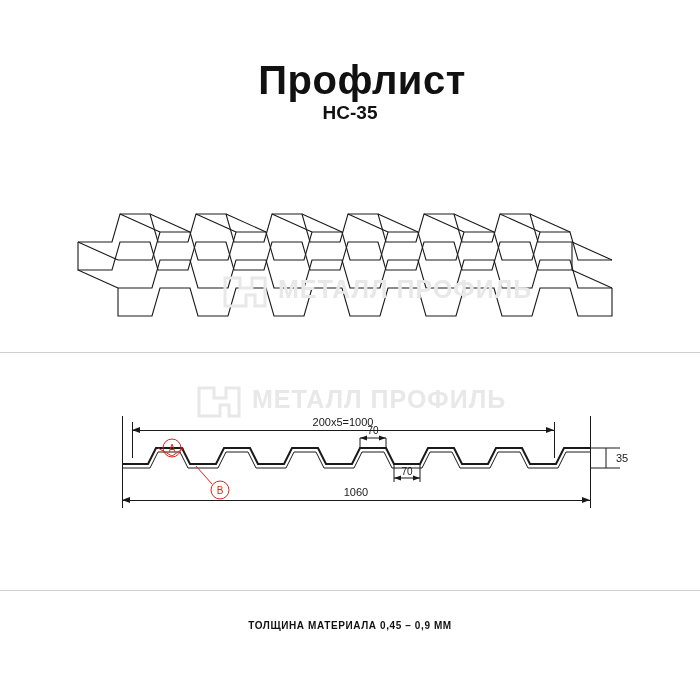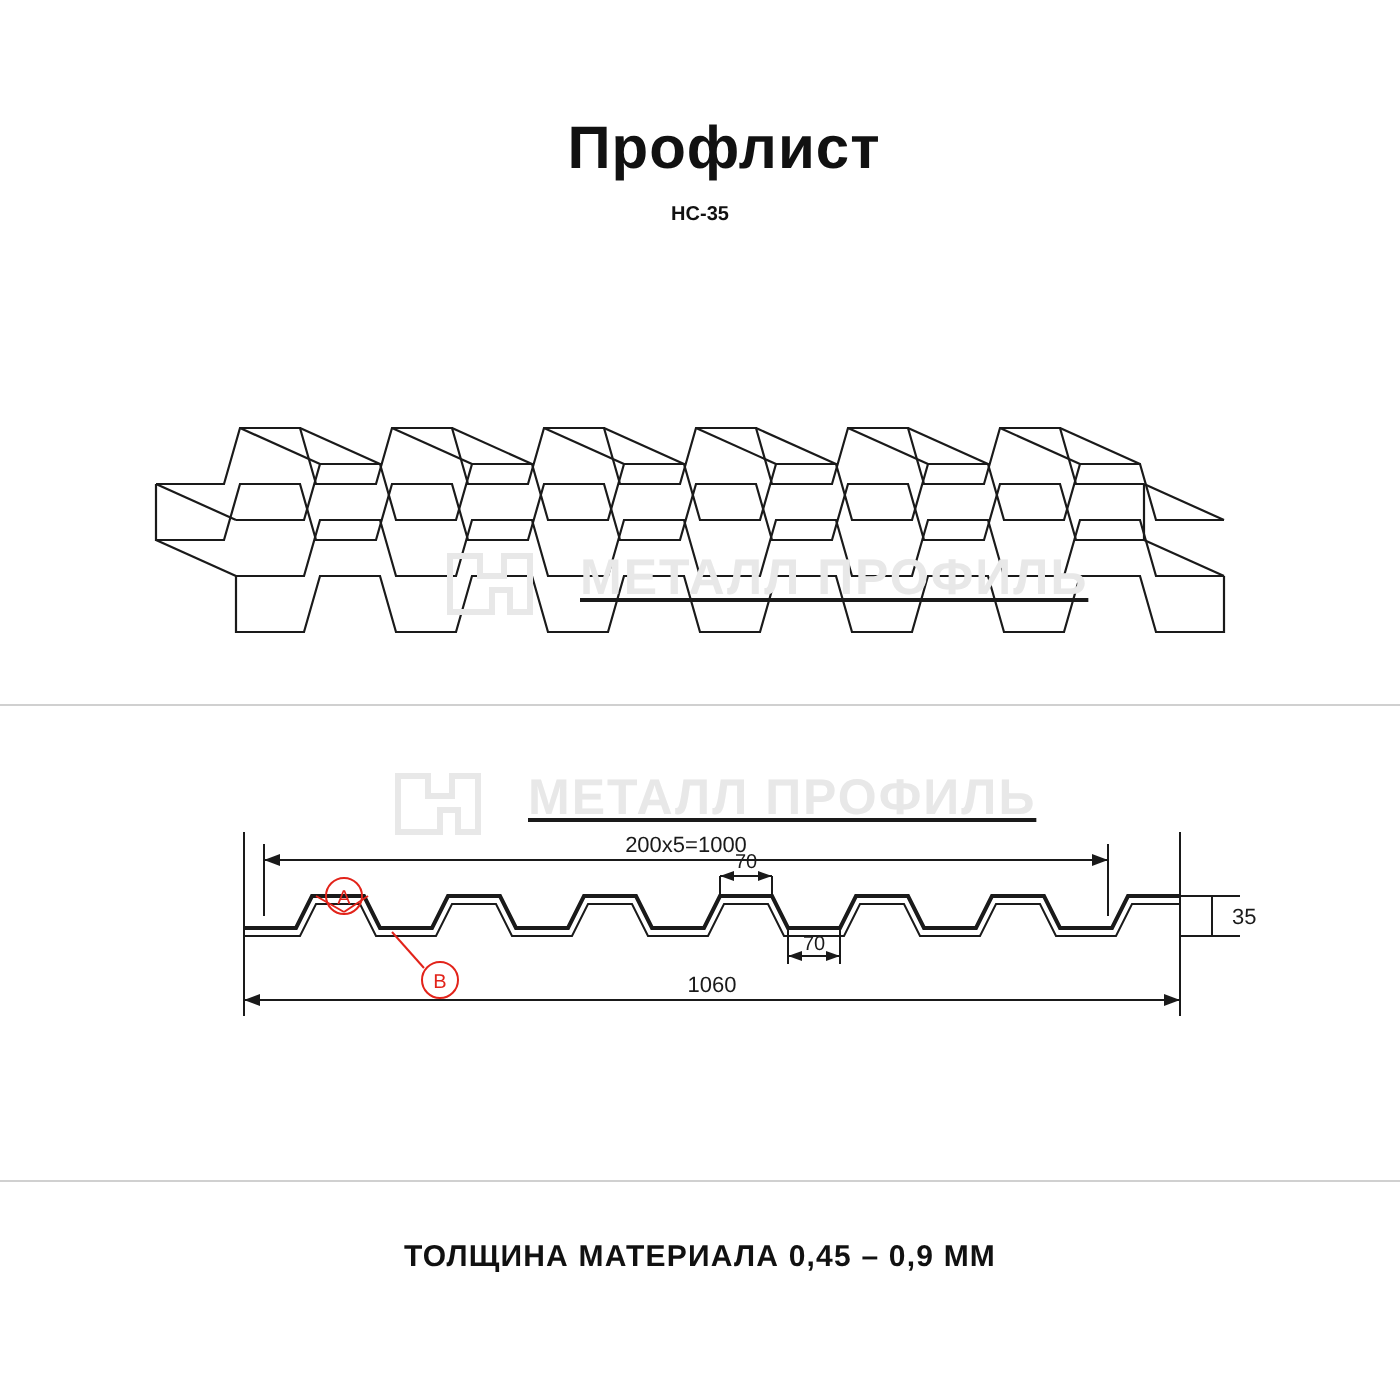--- a/index.html
+++ b/index.html
@@ -18,33 +18,33 @@
   .page {
     position: absolute;
     inset: 0;
   }
   .title {
     position: absolute;
     top: 58px;
     left: 0;
     right: 0;
     text-align: center;
-    font-size: 30px;
+    font-size: 40px;
     font-weight: bold;
     letter-spacing: 0.5px;
     color: #111111;
     margin-left: 24px;
   }
   .subtitle {
     position: absolute;
     top: 102px;
     left: 0;
     right: 0;
     text-align: center;
-    font-size: 10px;
+    font-size: 19px;
     font-weight: bold;
     color: #111111;
   }
   .divider {
     position: absolute;
     left: 0;
     right: 0;
     height: 1px;
     background: #d0d0d0;
   }
@@ -63,35 +63,34 @@
     left: 60px;
     width: 600px;
     height: 140px;
   }
   .footer-note {
     position: absolute;
     top: 620px;
     left: 0;
     right: 0;
     text-align: center;
-    font-size: 15px;
+    font-size: 10px;
     font-weight: bold;
     letter-spacing: 0.6px;
     color: #111111;
   }
   
   .wm {
     position: absolute;
     display: flex;
     align-items: center;
-    gap: 22px;
+    gap: 10px;
     opacity: 1;
     pointer-events: none;
     user-select: none;
-    text-decoration: underline;
   }
   .wm .wm-text {
     font-size: 25px;
     font-weight: bold;
     letter-spacing: 1px;
     color: #e8e8e8;
     white-space: nowrap;
   }
   .wm-logo {
     width: 46px;

